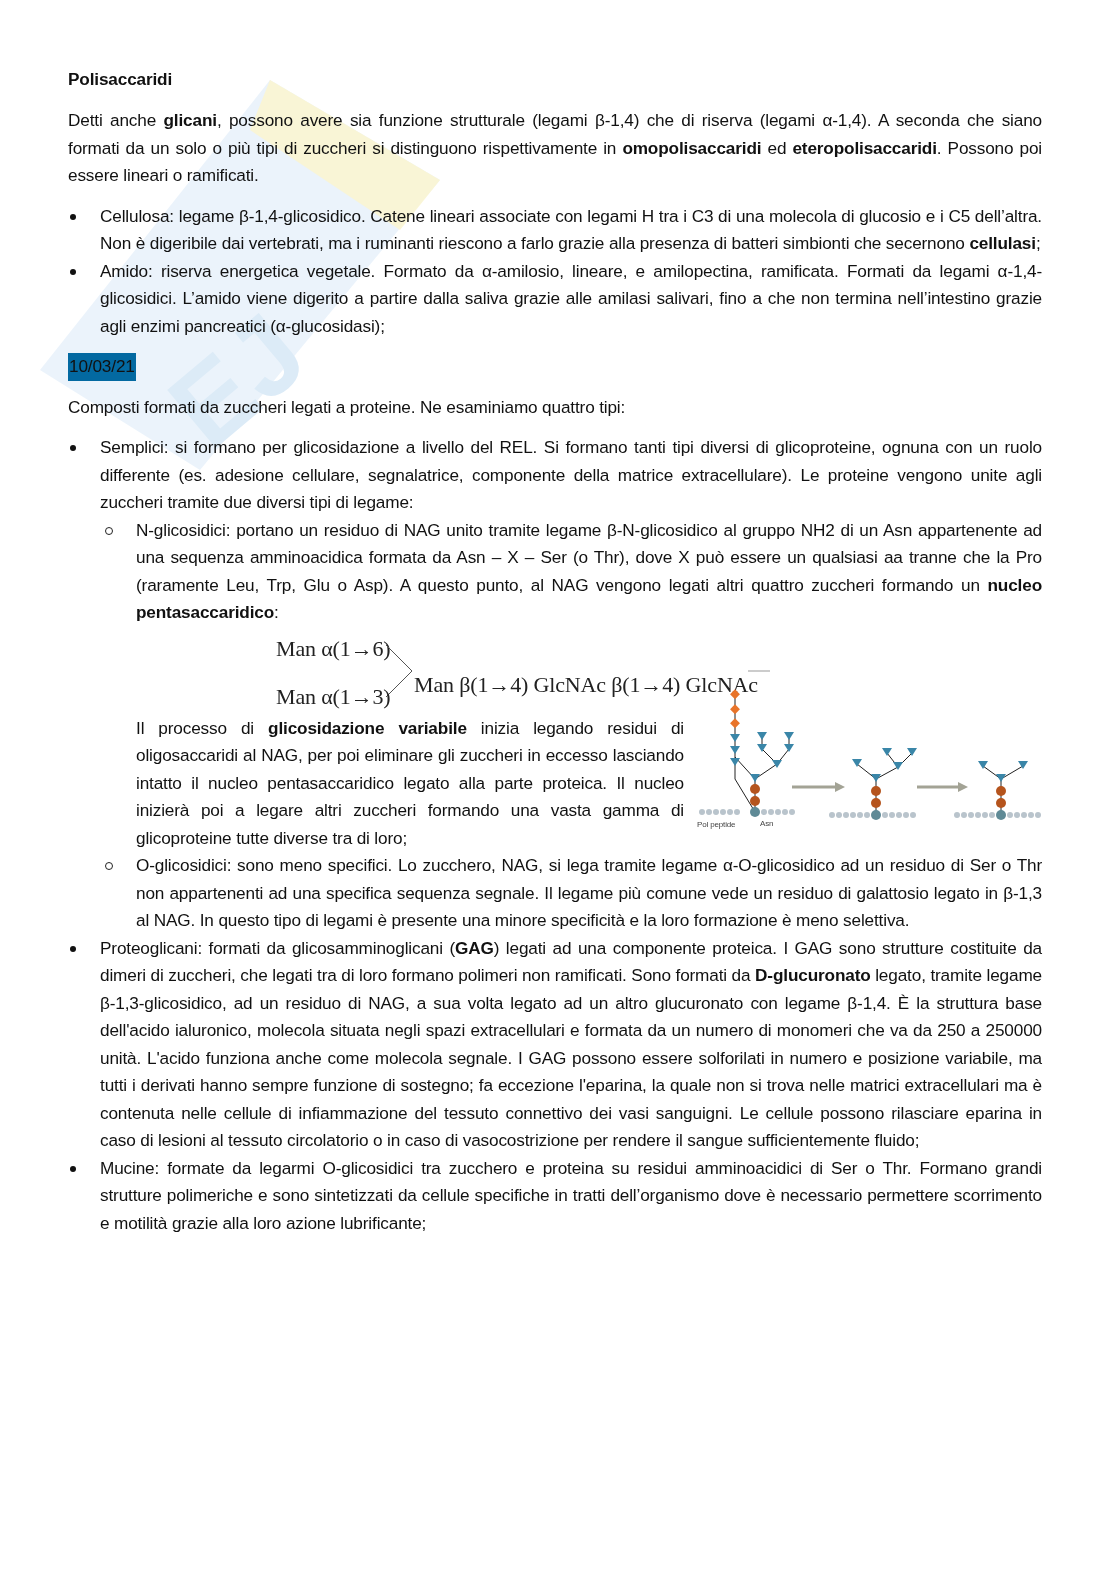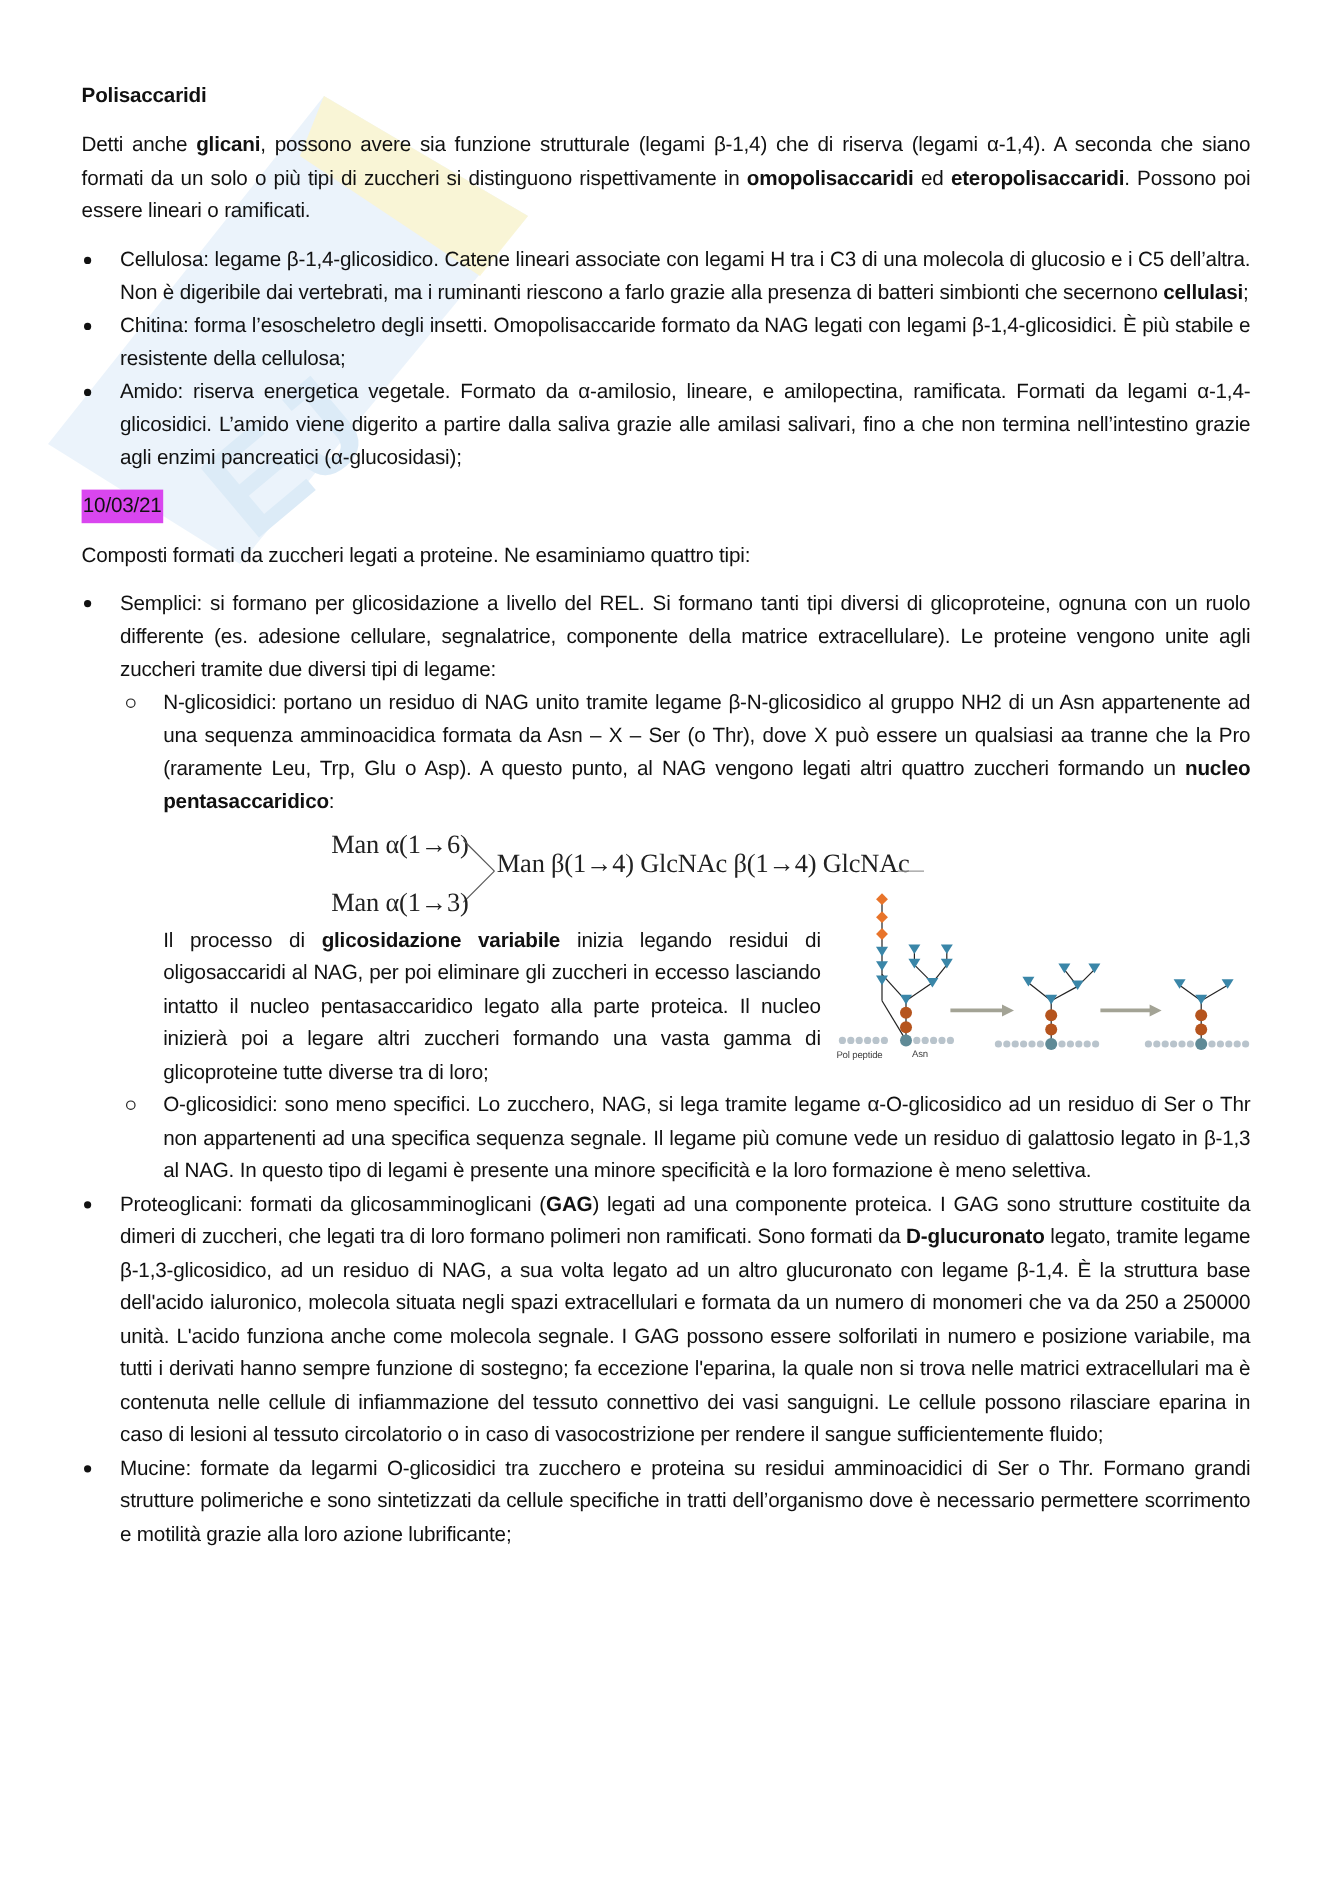--- a/index.html
+++ b/index.html
@@ -23,29 +23,29 @@
     content: ""; position: absolute; left: 2px; top: 11px; width: 6px; height: 6px;
     border-radius: 50%; background: #111;
   }
   ul.sub { list-style: none; margin: 0; padding: 0; }
   ul.sub > li { position: relative; padding-left: 68px; margin-left: -32px; text-align: justify; }
   ul.sub > li::before {
     content: ""; position: absolute; left: 37px; top: 10px; width: 6px; height: 6px;
     border: 1px solid #222; border-radius: 50%;
   }
   .date {
-    display: inline-block; background: #d946ef; padding: 0 1px; margin-bottom: 13px;
+    display: inline-block; background: #0369a1; padding: 0 1px; margin-bottom: 13px;
   }
   .formula {
     position: relative; height: 84px; margin: 4px 0 0 0;
     font-family: "Liberation Serif", serif; font-size: 22px; color: #222;
   }
   .f-top { position: absolute; left: 140px; top: 4px; }
   .f-bot { position: absolute; left: 140px; top: 52px; }
-  .f-main { position: absolute; left: 278px; top: 20px; }
+  .f-main { position: absolute; left: 278px; top: 40px; }
   .f-lines { position: absolute; left: 250px; top: 12px; }
   .glyco-wrap { position: relative; }
   .glyco-text { width: 548px; text-align: justify; }
   .glyco-fig { position: absolute; left: 556px; top: -36px; width: 350px; height: 150px; }
 </style>
 </head>
 <body>
 
 <div class="page">
 
@@ -58,21 +58,20 @@
   <div class="content">
 
     <div class="h">Polisaccaridi</div>
 
     <p class="para">
       <span>Detti anche </span><b>glicani</b><span>, possono avere sia funzione strutturale (legami β-1,4) che di riserva (legami α-1,4). A seconda che siano formati da un solo o più tipi di zuccheri si distinguono rispettivamente in </span><b>omopolisaccaridi</b><span> ed </span><b>eteropolisaccaridi</b><span>. Possono poi essere lineari o ramificati.</span>
     </p>
 
     <ul class="bullets">
       <li><span>Cellulosa: legame β-1,4-glicosidico. Catene lineari associate con legami H tra i C3 di una molecola di glucosio e i C5 dell’altra. Non è digeribile dai vertebrati, ma i ruminanti riescono a farlo grazie alla presenza di batteri simbionti che secernono </span><b>cellulasi</b><span>;</span></li>
-      <li>Chitina: forma l’esoscheletro degli insetti. Omopolisaccaride formato da NAG legati con legami β-1,4-glicosidici. È più stabile e resistente della cellulosa;</li>
       <li>Amido: riserva energetica vegetale. Formato da α-amilosio, lineare, e amilopectina, ramificata. Formati da legami α-1,4-glicosidici. L’amido viene digerito a partire dalla saliva grazie alle amilasi salivari, fino a che non termina nell’intestino grazie agli enzimi pancreatici (α-glucosidasi);</li>
     </ul>
 
     <div><span class="date">10/03/21</span></div>
 
 
     <p class="para">Composti formati da zuccheri legati a proteine. Ne esaminiamo quattro tipi:</p>
 
     <ul class="bullets">
       <li>

